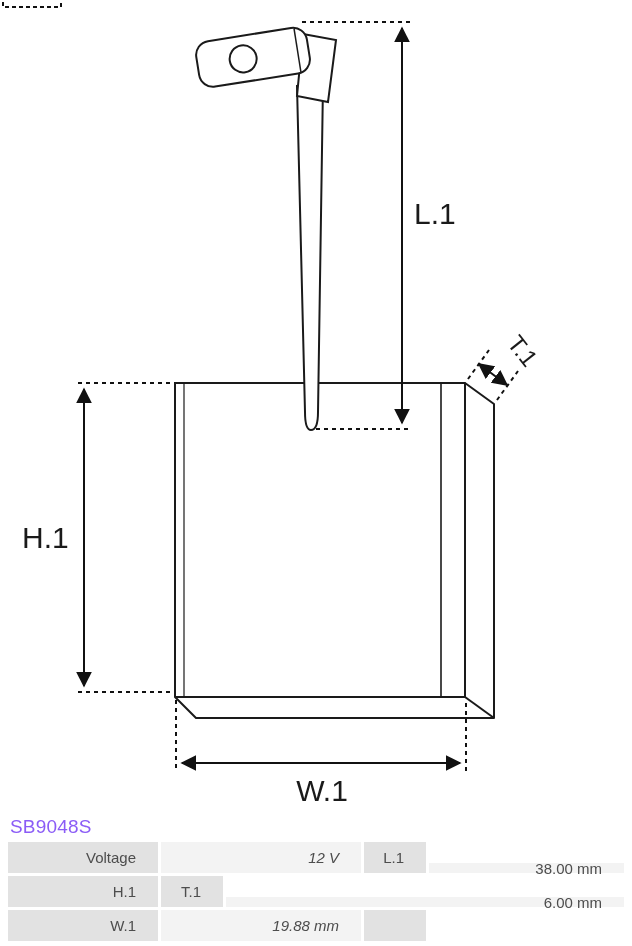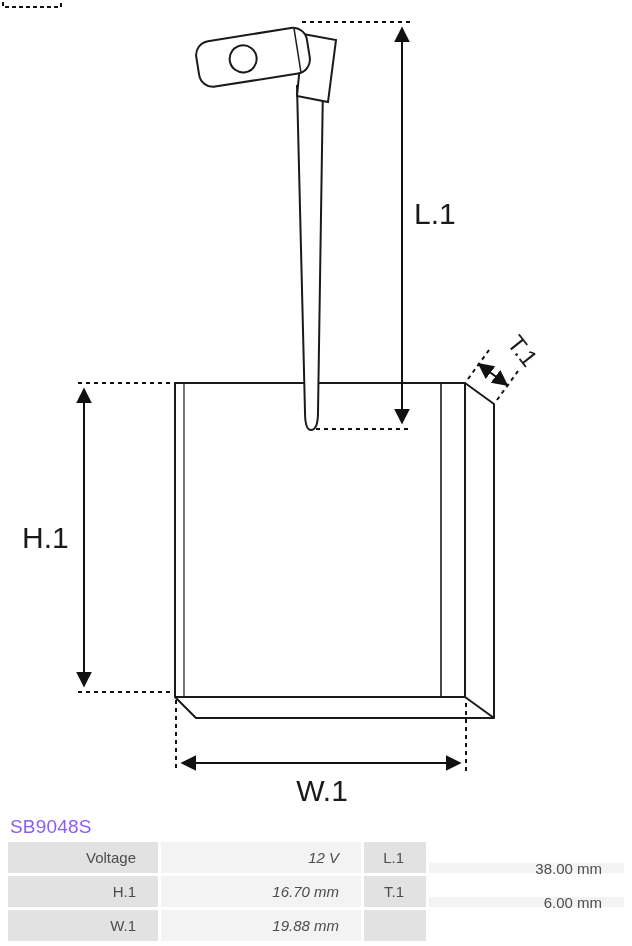--- a/index.html
+++ b/index.html
@@ -95,21 +95,20 @@
   
   <div class="specs">
     <div class="spec-row">
       <div class="cell label c1">Voltage</div>
       <div class="cell value c2">12 V</div>
       <div class="cell label c3">L.1</div>
       <div class="cell value c4">38.00 mm</div>
     </div>
     <div class="spec-row">
       <div class="cell label c1">H.1</div>
-      <div class="cell value c2">16.70 mm</div>
       <div class="cell label c3">T.1</div>
       <div class="cell value c4">6.00 mm</div>
     </div>
     <div class="spec-row">
       <div class="cell label c1">W.1</div>
       <div class="cell value c2">19.88 mm</div>
       <div class="cell label c3"></div>
       <div class="cell value blank c4"></div>
     </div>
   </div>

